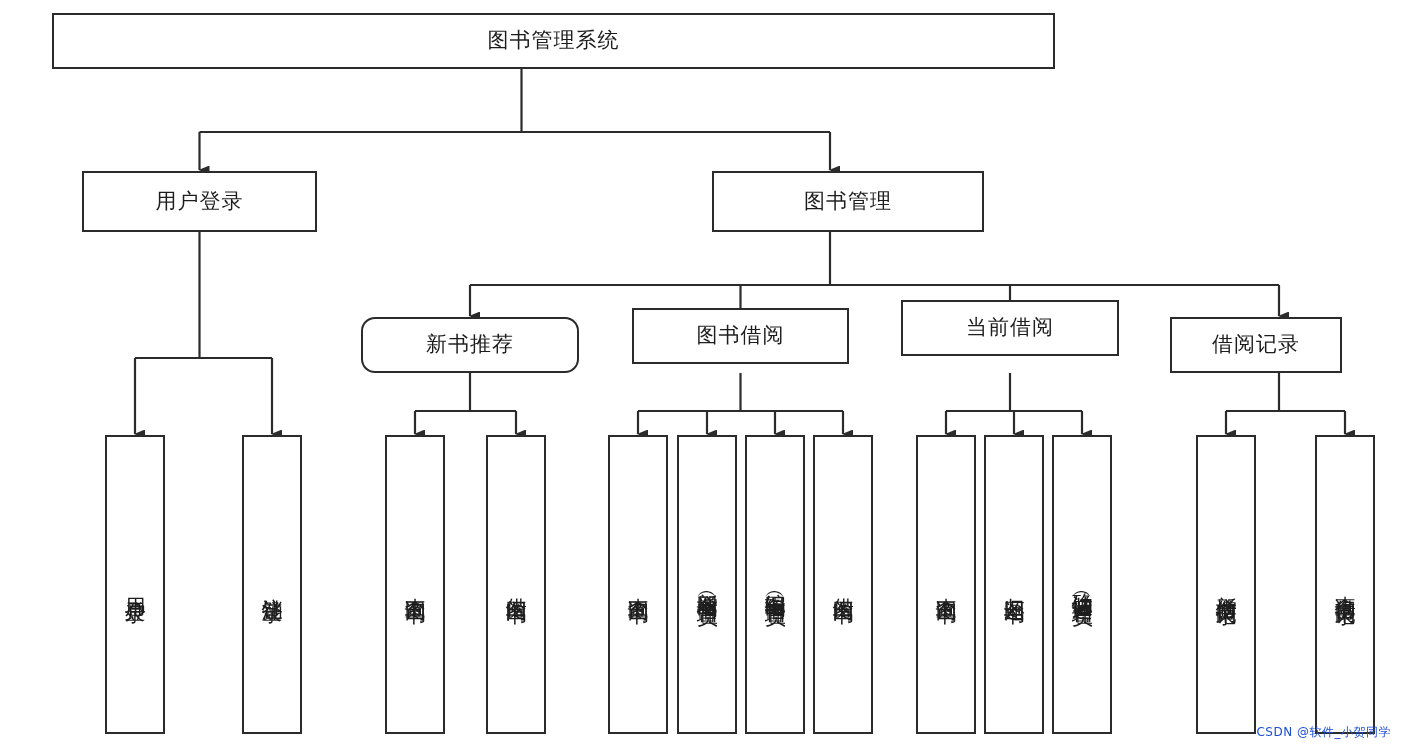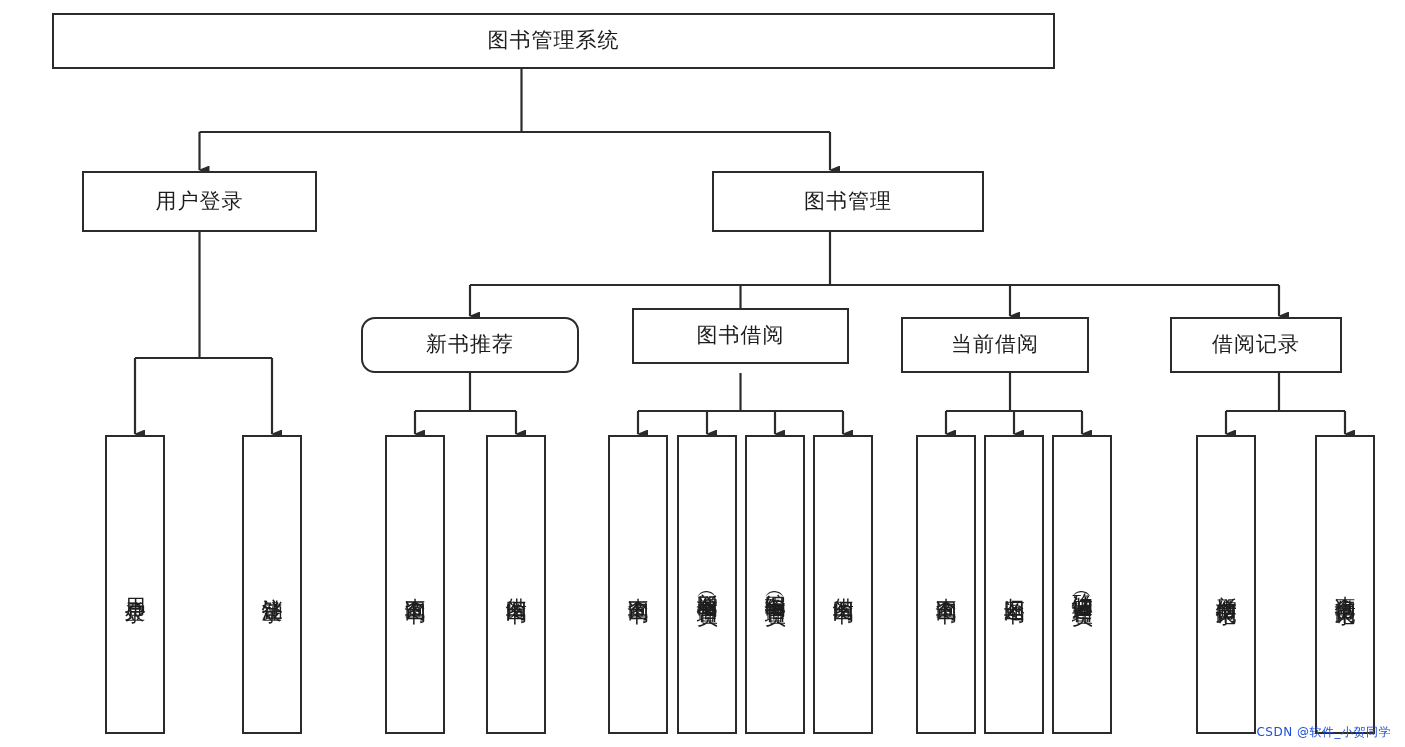--- a/index.html
+++ b/index.html
@@ -126,21 +126,21 @@
   <div class="node horizontal" style="left: 712px; top: 171px; width: 272px; height: 61px;">
     <span>图书管理</span>
   </div>
 
   <div class="node horizontal" style="left: 361px; top: 317px; width: 218px; height: 56px; border-radius: 14px;">
     <span>新书推荐</span>
   </div>
   <div class="node horizontal" style="left: 632px; top: 308px; width: 217px; height: 56px; align-items: center;">
     <span>图书借阅</span>
   </div>
-  <div class="node horizontal" style="left: 901px; top: 317px; width: 188px; height: 56px;">
+  <div class="node horizontal" style="left: 901px; top: 300px; width: 218px; height: 56px;">
     <span>当前借阅</span>
   </div>
   <div class="node horizontal" style="left: 1170px; top: 317px; width: 172px; height: 56px;">
     <span>借阅记录</span>
   </div>
 
   <div class="node vertical" style="left: 105px; top: 435px; width: 60px; height: 299px;">
     <span class="vtext">用户登录</span>
   </div>
   <div class="node vertical" style="left: 242px; top: 435px; width: 60px; height: 299px;">

